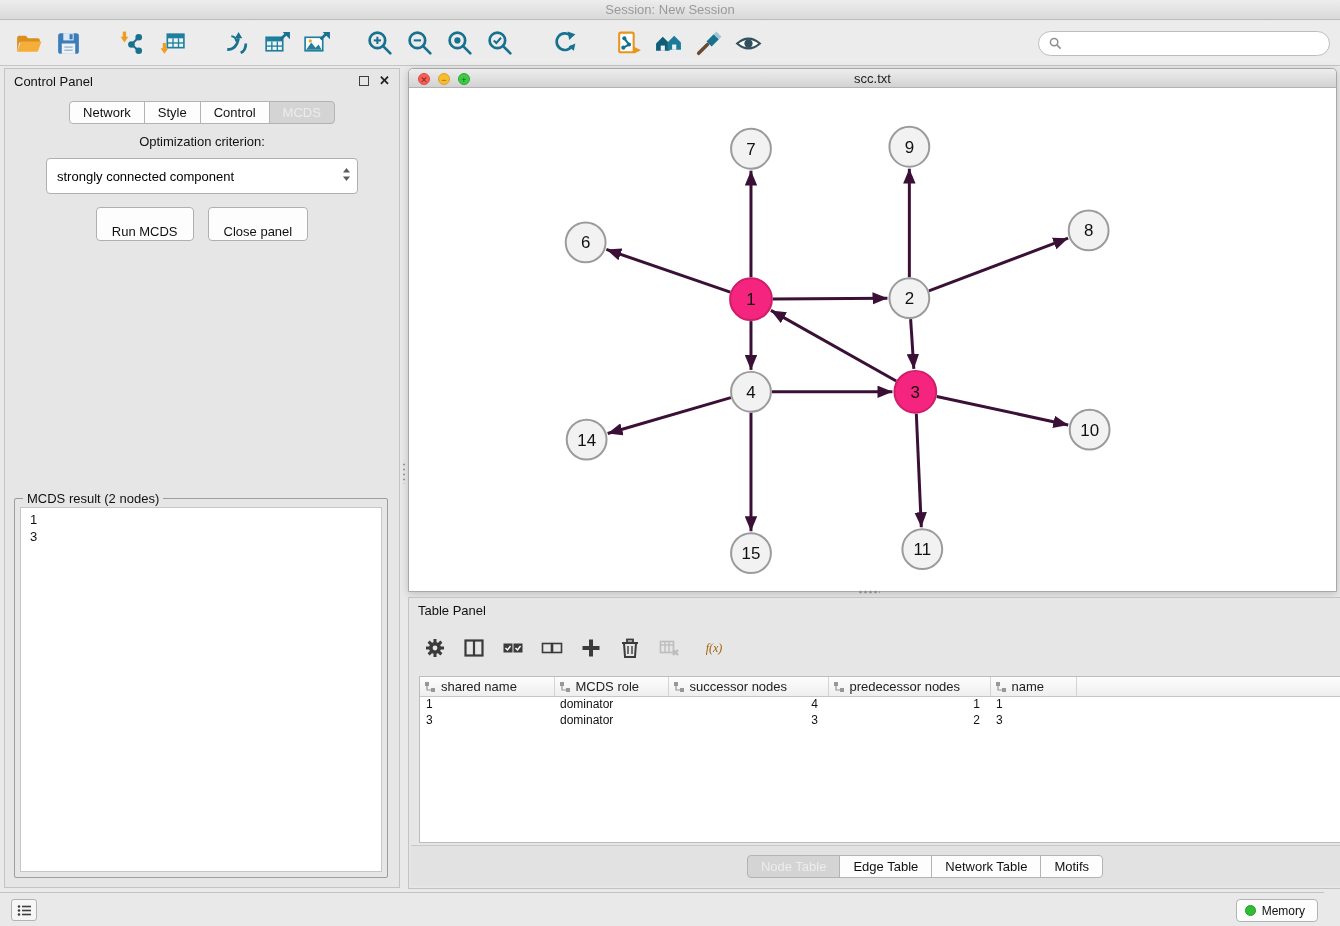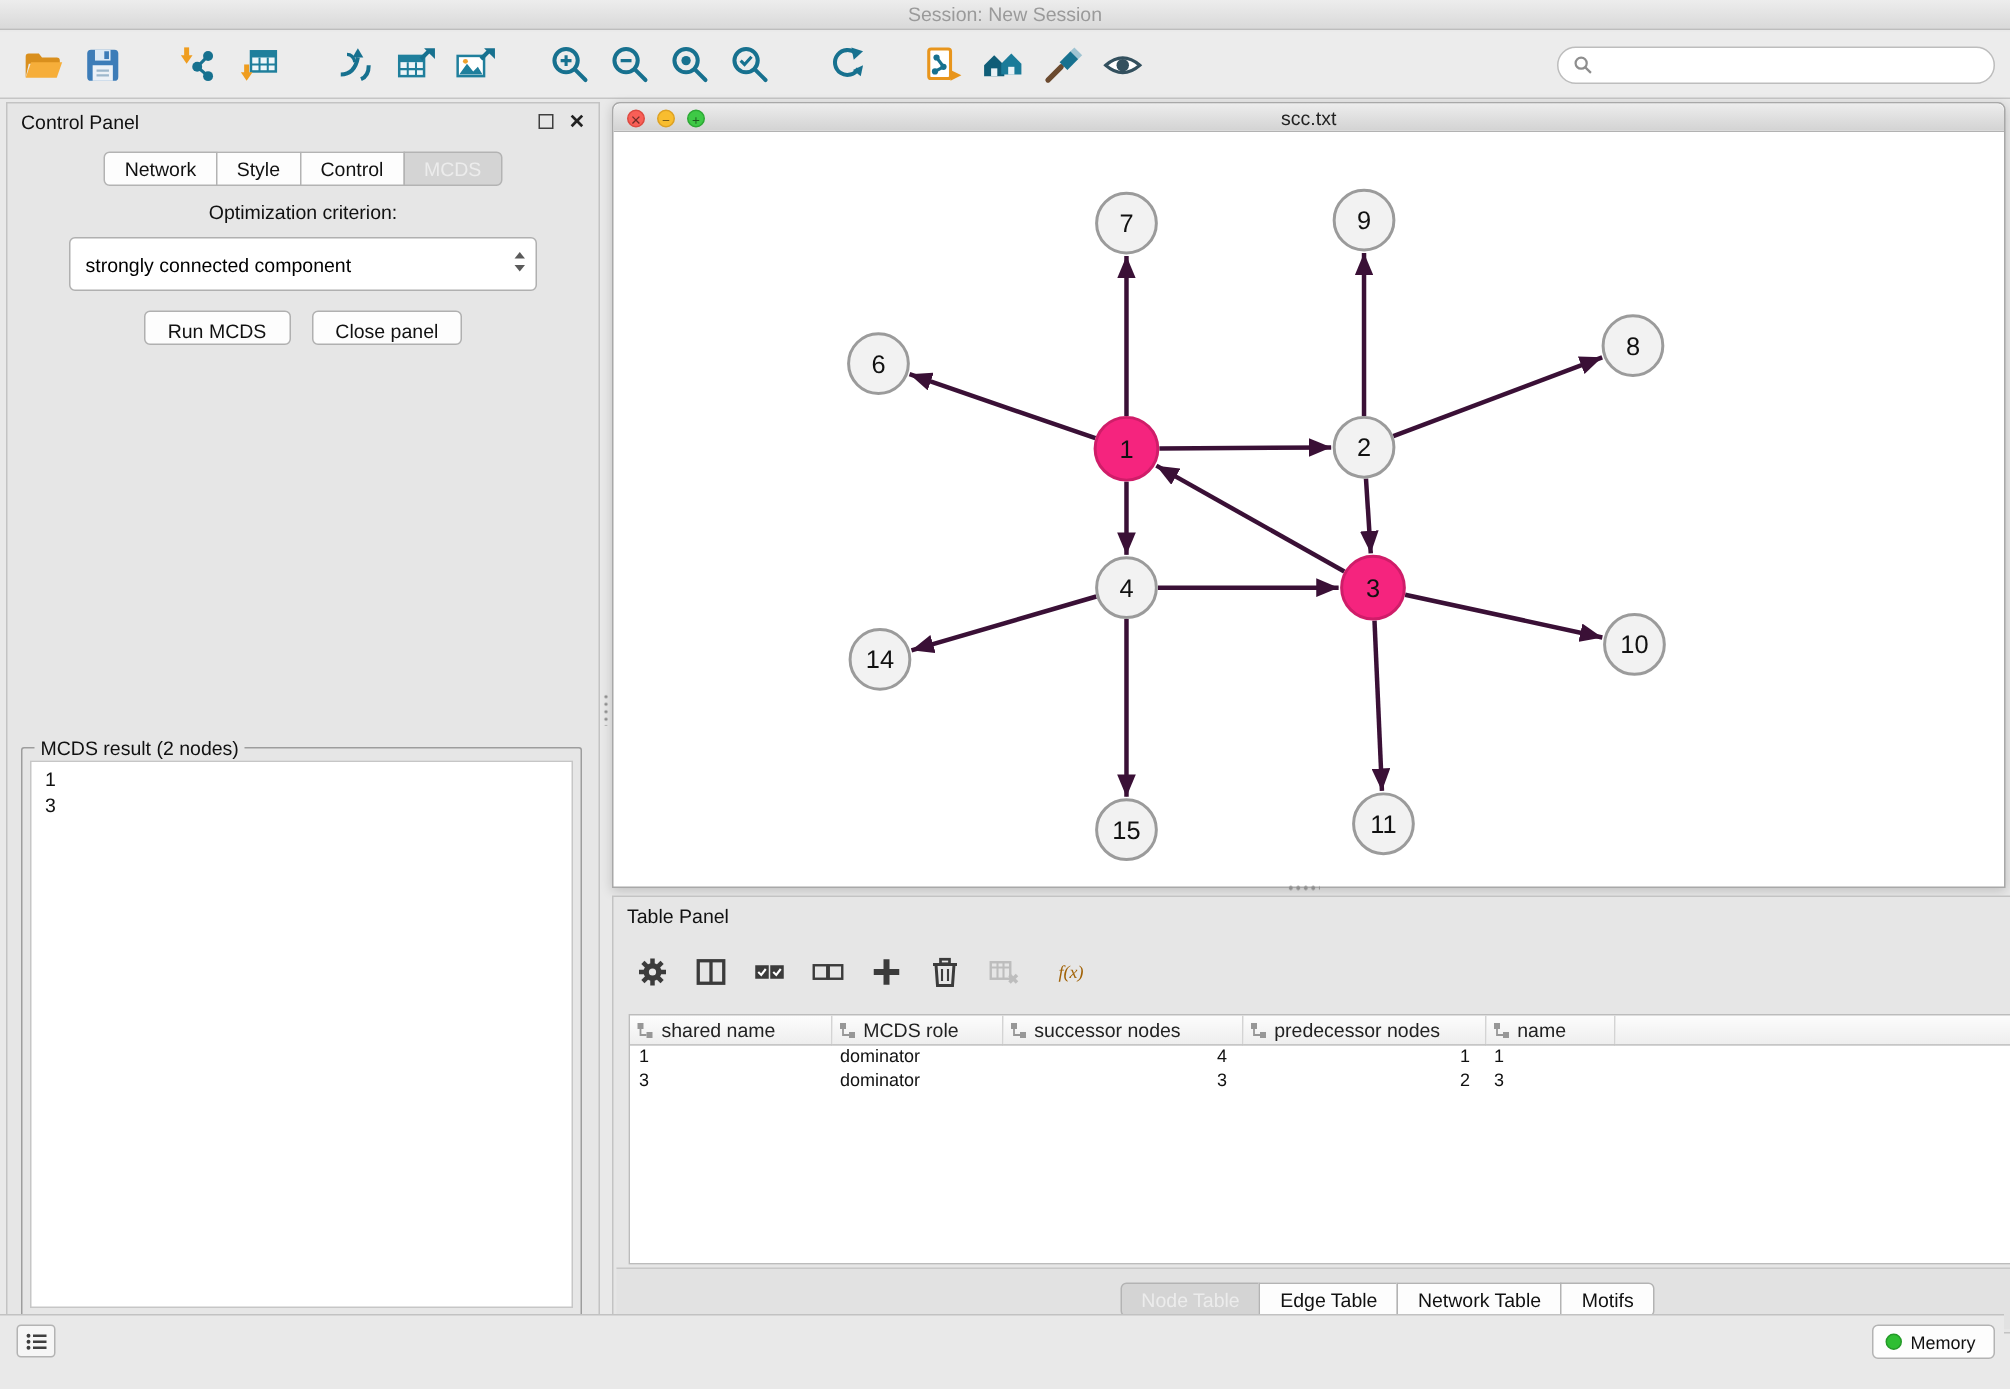--- a/index.html
+++ b/index.html
@@ -43,21 +43,21 @@
 
   
   .control-panel { position:absolute; left:4px; top:68px; width:396px; height:820px;
     background:#e6e6e6; border:1px solid #c3c3c3; }
   .cp-tabs { margin-top:8px; }
   .opt-label { text-align:center; margin-top:10px; font-size:13px; color:#111; }
   .dropdown { margin:9px auto 0; width:312px; height:36px; background:#fff; border:1px solid #b0b0b0;
     border-radius:4px; display:flex; align-items:center; padding:0 6px 0 10px; font-size:13px; }
   .dropdown span:first-child { flex:1; }
   .btn-row { display:flex; justify-content:center; gap:14px; margin-top:13px; }
-  .mac-btn { height:23px; padding:5px 15px; background:#fdfdfd; border:1px solid #b0b0b0; border-radius:4px; font-size:13px; color:#111; }
+  .mac-btn { height:23px; padding:16px 15px; background:#fdfdfd; border:1px solid #b0b0b0; border-radius:4px; font-size:13px; color:#111; }
   .result-group { position:absolute; left:9px; top:429px; width:374px; height:380px; border:1px solid #9d9d9d; border-radius:2px; }
   .result-legend { position:absolute; top:-8px; left:8px; background:#e6e6e6; padding:0 4px; font-size:13px; color:#111; }
   .result-list { position:absolute; left:5px; right:5px; top:8px; bottom:5px; background:#fff;
     border:1px solid #c6c6c6; padding:3px 9px; font-size:13px; line-height:17px; color:#111; overflow:hidden; }
 
   
   .net-window { position:absolute; left:408px; top:68px; width:929px; height:524px;
     background:#fff; border:1px solid #a8a8a8; border-radius:5px 5px 0 0; box-shadow:0 2px 8px rgba(0,0,0,0.18); }
   .net-titlebar { height:19px; background:linear-gradient(#ededed,#d3d3d3); border-bottom:1px solid #b2b2b2;
     border-radius:5px 5px 0 0; position:relative; text-align:center; font-size:13px; line-height:19px; color:#222; }
@@ -99,21 +99,21 @@
   th.col2, td.col2 { width:160px; }
   th.col3, td.col3 { width:162px; }
   th.col4, td.col4 { width:86px; }
   td.col2, td.col3 { text-align:right; padding-right:10px; }
   th.fill { width:auto; }
 
   .tp-footer { position:absolute; left:2px; right:2px; bottom:2px; height:41px; background:#e2e2e2;
     border-top:1px solid #c8c8c8; display:flex; justify-content:center; align-items:center; }
 
   
-  .statusbar { position:absolute; left:0; right:4px; bottom:0; height:50px; background:#e9e9e9; border-top:1px solid #c2c2c2; }
+  .statusbar { position:absolute; left:0; right:16px; bottom:0; height:34px; background:#e9e9e9; border-top:1px solid #c2c2c2; }
   .list-btn { position:absolute; left:11px; top:6px; width:26px; height:22px; background:#f6f6f6;
     border:1px solid #b3b3b3; border-radius:3px; display:flex; align-items:center; justify-content:center; }
   .memory-btn { position:absolute; right:6px; top:6px; height:23px; padding:0 12px 0 8px; background:#fdfdfd;
     border:1px solid #b3b3b3; border-radius:4px; font-size:12px; color:#111; display:flex; align-items:center; gap:6px; }
   .mem-dot { width:11px; height:11px; border-radius:50%; background:#2fbe33; border:1px solid #249a28; }
 </style>
 </head>
 <body>
 
 <div class="app">

